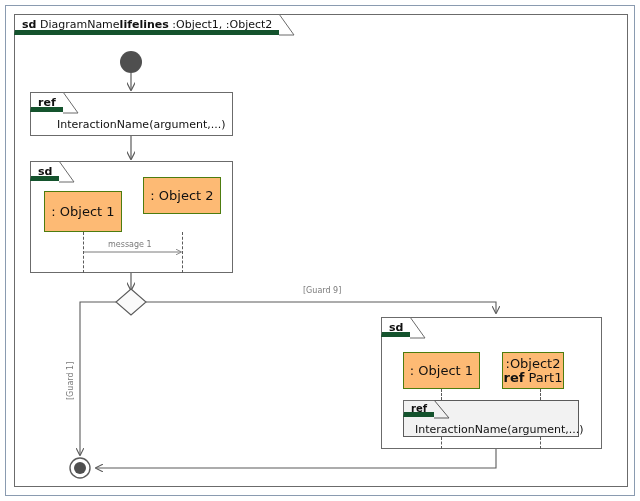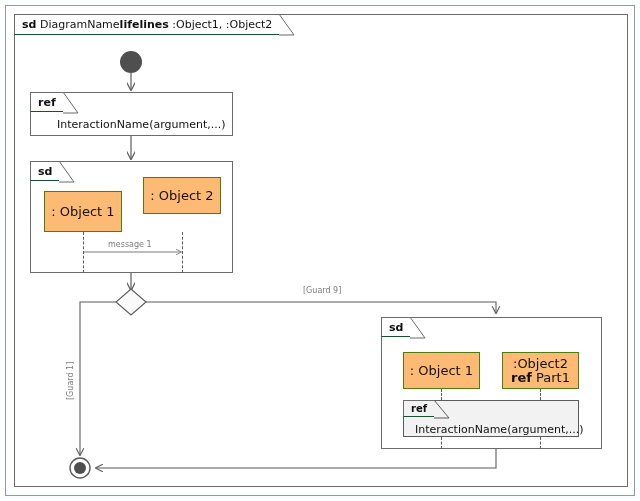--- a/index.html
+++ b/index.html
@@ -39,21 +39,21 @@
     box-sizing: border-box;
     background: #ffffff;
   }
   
   .tag {
     position: absolute;
     box-sizing: border-box;
     background: #ffffff;
     border-left: 1px solid #6b6b6b;
     border-top: 1px solid #6b6b6b;
-    border-bottom: 1px solid #14532d;
+    border-bottom: 5px solid #14532d;
     height: 20px;
     line-height: 19px;
     white-space: nowrap;
     font-size: 11px;
     color: #111111;
   }
   .tag .diag {
     position: absolute;
     right: -15px;
     top: -1px;
@@ -194,21 +194,21 @@
     <svg class="diag" viewBox="0 0 16 22">
       <polygon points="0,0 0,21 15,21" fill="#ffffff" stroke="none"></polygon>
       <line x1="0" y1="0" x2="15" y2="21" stroke="#6b6b6b" stroke-width="1"></line>
       <line x1="0" y1="21" x2="15" y2="21" stroke="#6b6b6b" stroke-width="1"></line>
     </svg>
   </div>
 
   <div class="obj-box" style="left:403px; top:352px; width:77px; height:37px;">
     <span>: Object 1</span>
   </div>
-  <div class="obj-box" style="left:502px; top:352px; width:77px; height:37px; flex-direction:column;">
+  <div class="obj-box" style="left:502px; top:352px; width:62px; height:37px; flex-direction:column;">
     <span>:Object2</span>
     <span><span class="kw">ref</span>&nbsp;<span>Part1</span></span>
   </div>
 
   <div class="lifeline" style="left:441px; top:389px; height:11px;"></div>
   <div class="lifeline" style="left:540px; top:389px; height:11px;"></div>
   <div class="lifeline" style="left:441px; top:437px; height:12px;"></div>
   <div class="lifeline" style="left:540px; top:437px; height:12px;"></div>
 
   <div class="ref-inner-box" style="left:403px; top:400px; width:176px; height:37px;"></div>

